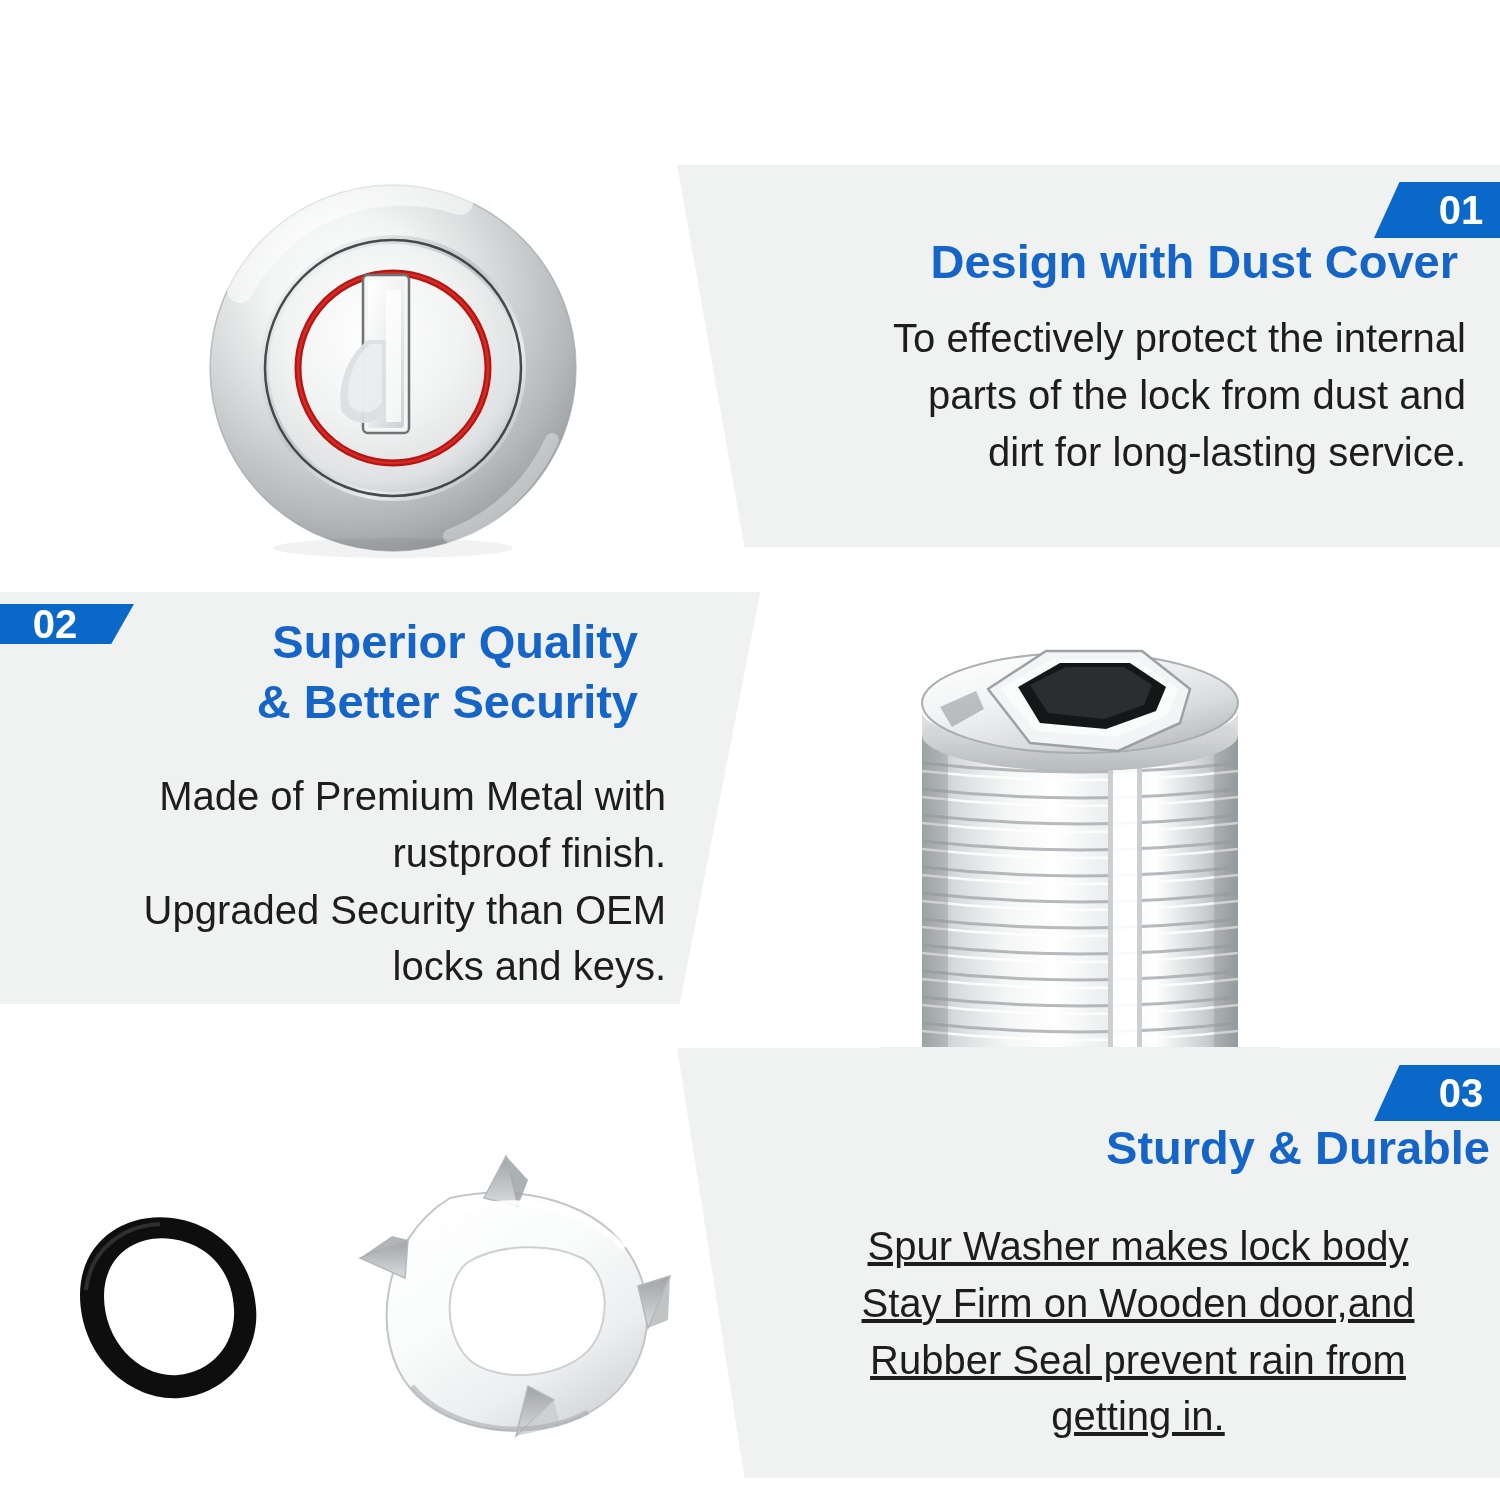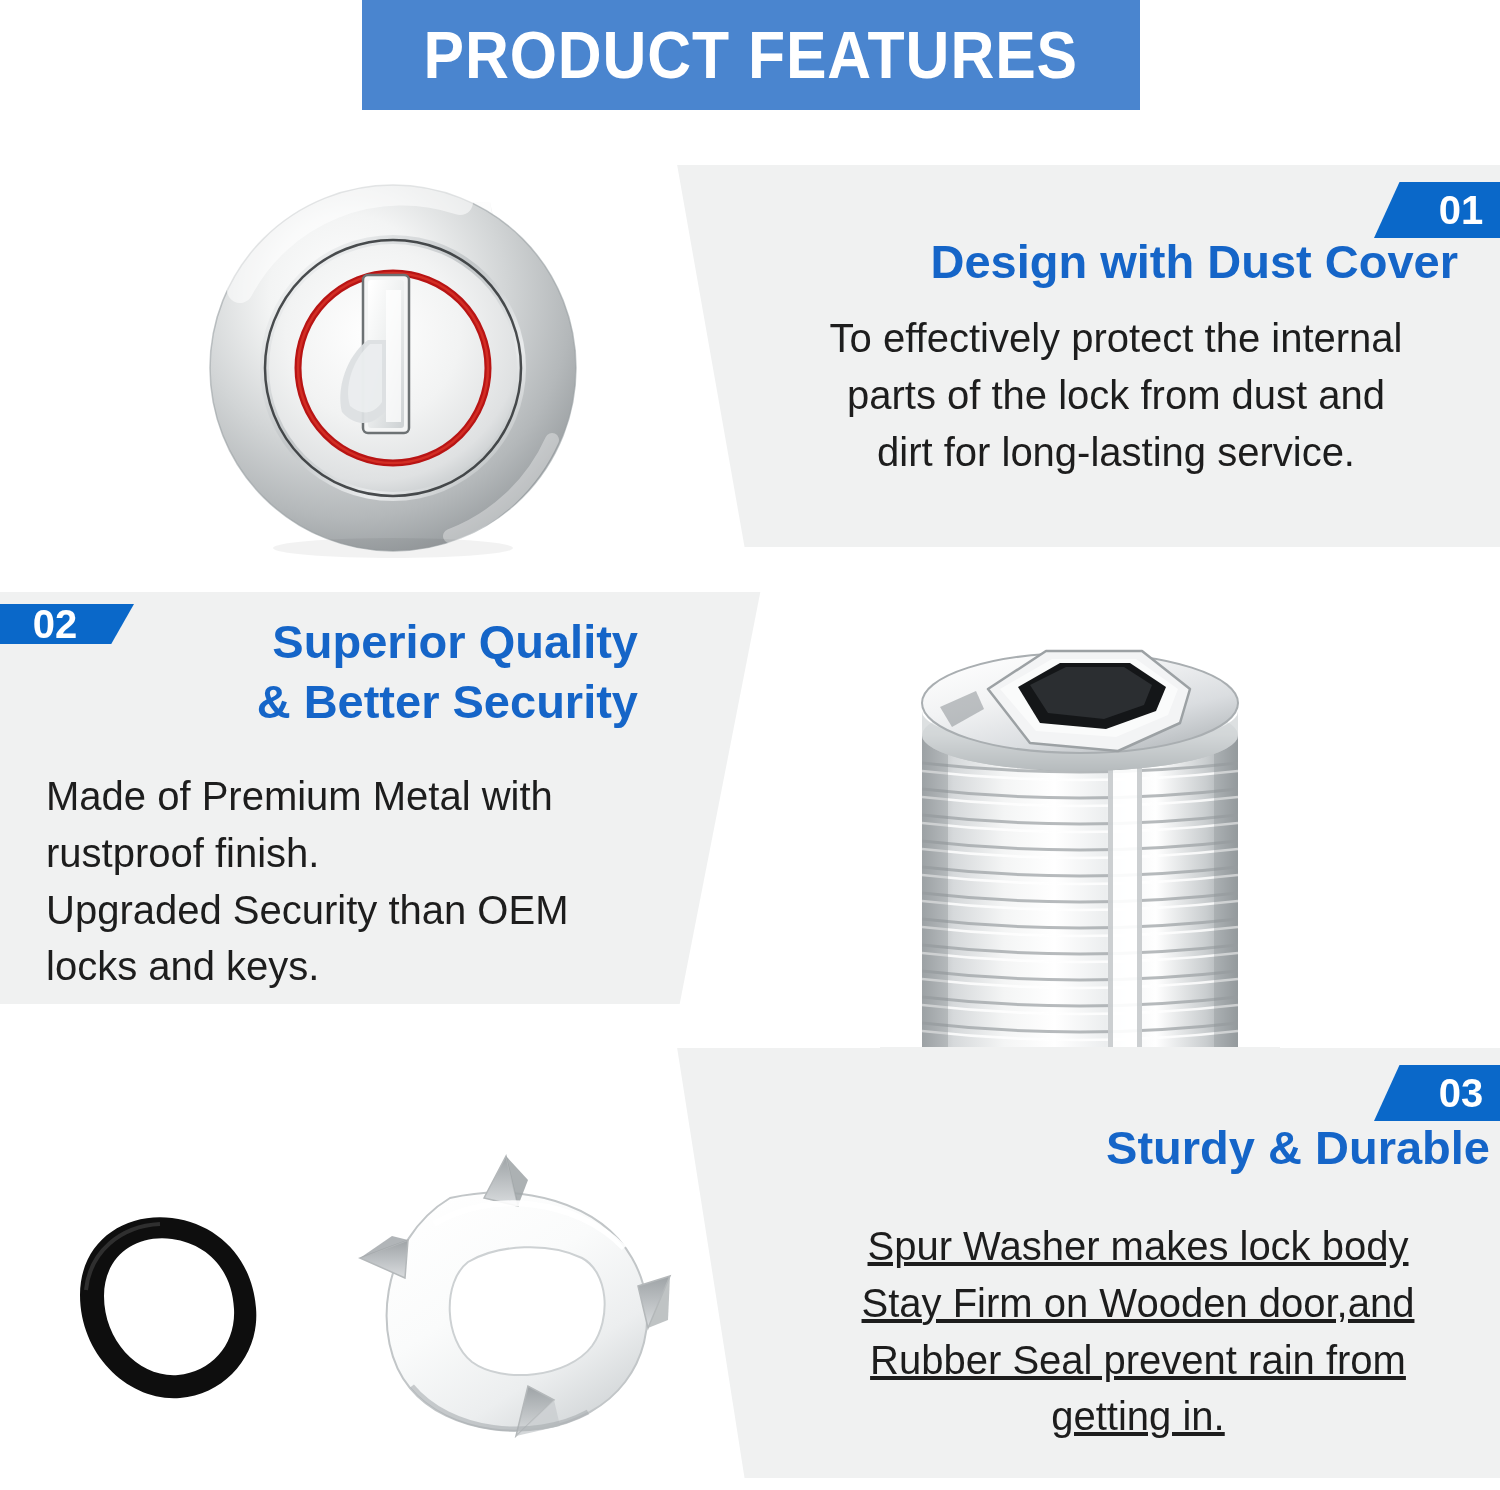--- a/index.html
+++ b/index.html
@@ -106,43 +106,40 @@
     position: absolute;
     color: #1d1d1d;
     font-family: "Liberation Sans Narrow", "Liberation Sans", sans-serif;
     font-size: 40px;
     font-weight: normal;
     line-height: 1.42;
     white-space: pre-line;
   }
 
   #title-01 { left: 758px; top: 232px; width: 700px; text-align: right; }
-  #body-01  { left: 766px; top: 310px; width: 700px; text-align: center; }
+  #body-01  { left: 766px; top: 310px; width: 700px; text-align: right; }
 
   #title-02 { left: 120px; top: 612px;  width: 518px; text-align: right; }
-  #body-02  { left: 46px;  top: 768px;  width: 620px; text-align: left; }
+  #body-02  { left: 46px;  top: 768px;  width: 620px; text-align: right; }
 
   #title-03 { left: 790px; top: 1118px; width: 700px; text-align: right; }
   #body-03  { left: 798px; top: 1218px; width: 680px; text-align: center; text-decoration: underline; }
 
   
   .photo { position: absolute; }
 
   #photo-lockface { left: 160px; top: 140px; width: 460px; height: 440px; }
   #photo-barrel   { left: 880px; top: 585px; width: 400px; height: 470px; }
   #photo-washers  { left: 20px;  top: 1140px; width: 680px; height: 340px; }
 </style>
 </head>
 <body>
 
 <div id="page">
 
-  <div class="header-banner">
-    <div class="header-title">PRODUCT FEATURES</div>
-  </div>
 
   <div class="panel left-slant" id="panel-01"></div>
 
   <div class="badge right-side" id="badge-01">
     <span class="badge-label">01</span>
   </div>
 
   <div class="feature-title" id="title-01">Design with Dust Cover</div>
 
   <div class="feature-body" id="body-01">To effectively protect the internal

